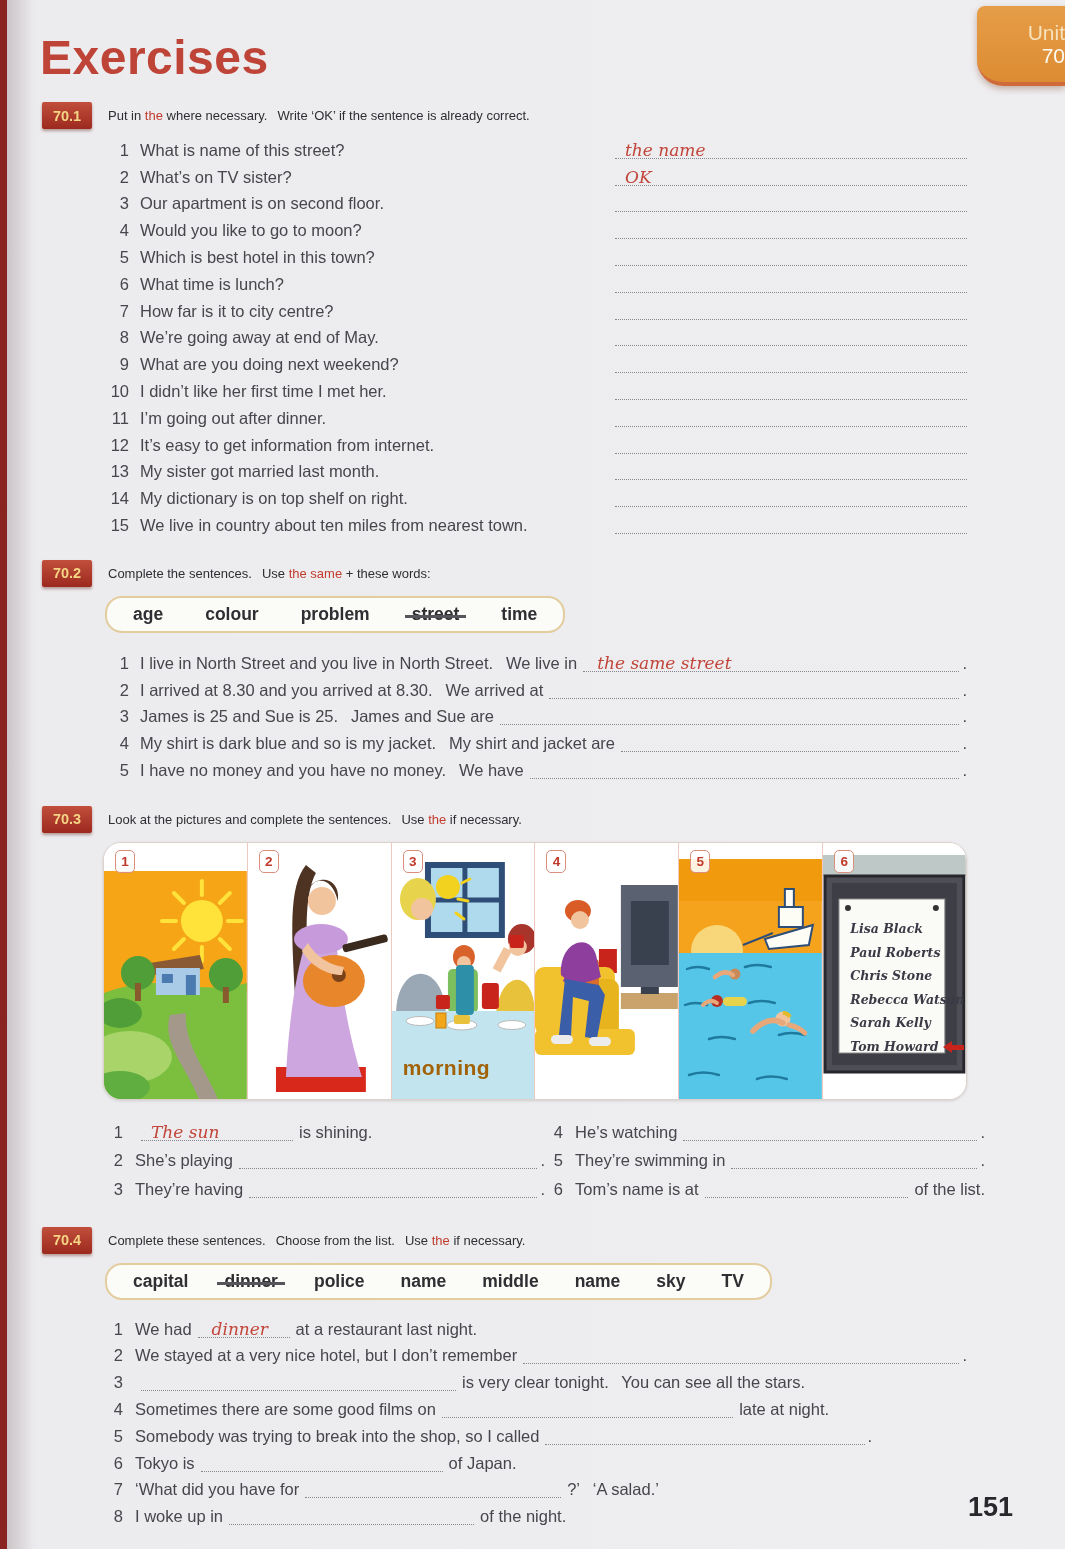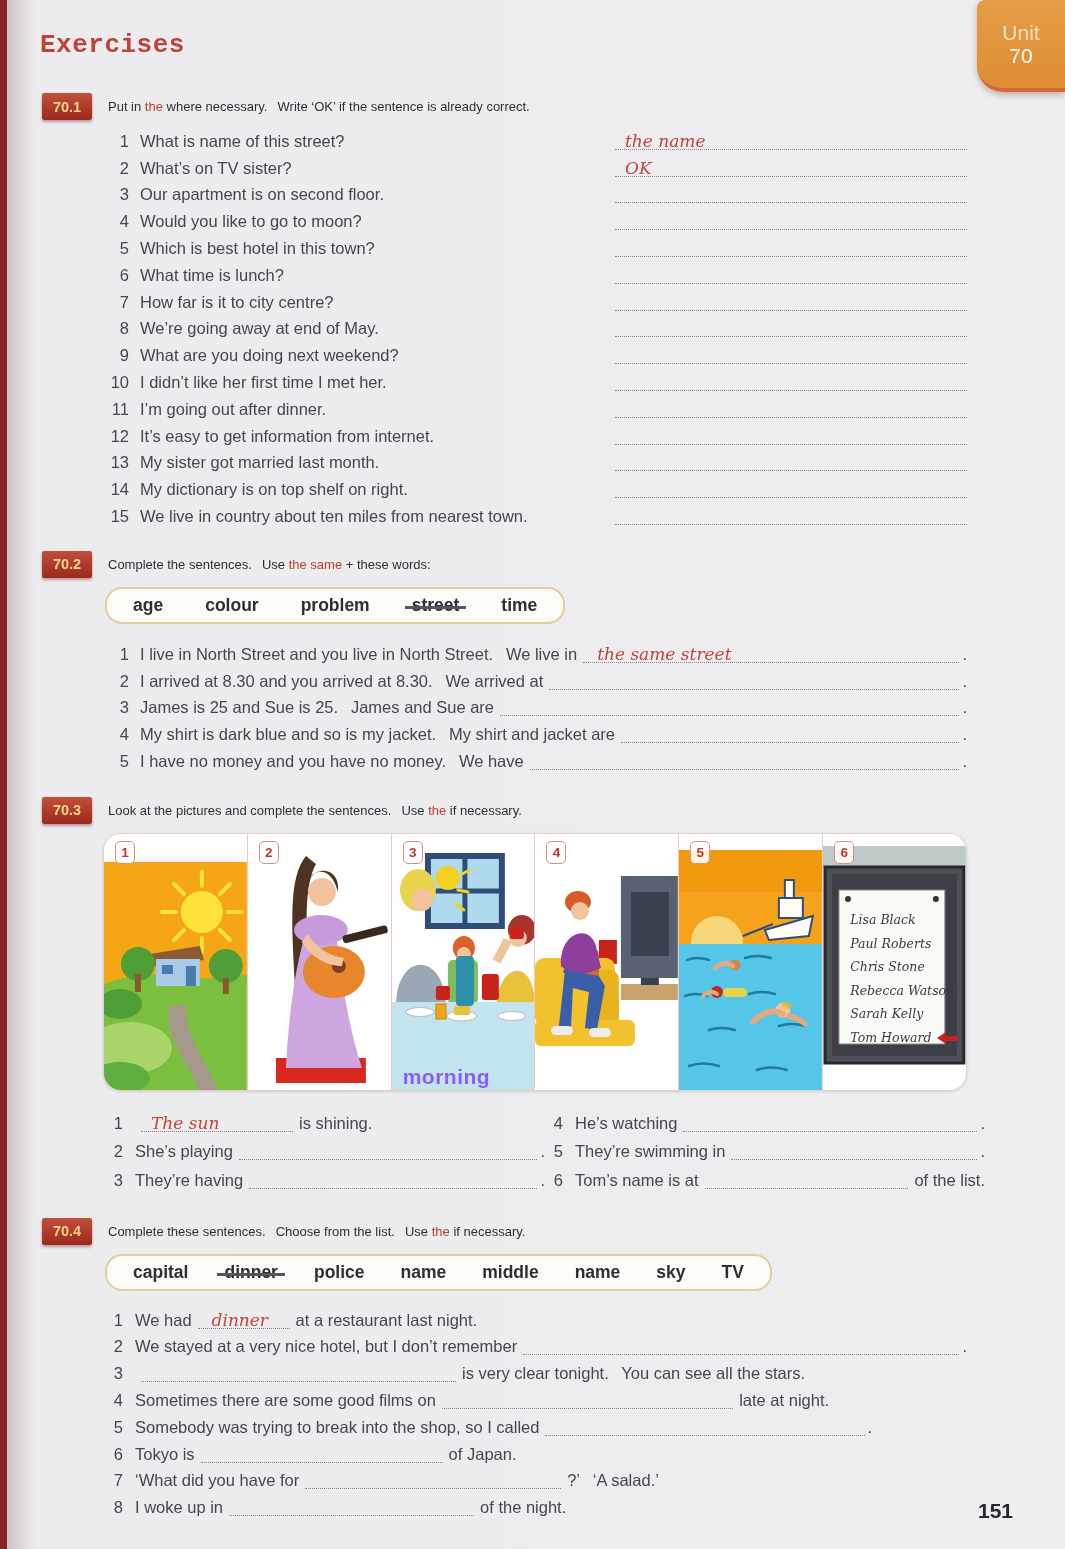--- a/index.html
+++ b/index.html
@@ -8,26 +8,26 @@
   .page {
     position:relative; width:1065px; height:1549px; margin:0 auto;
     background:linear-gradient(90deg,#e2e0e4 0,#ecebee 40px,#eeedf0 100%);
     overflow:hidden; color:#46464c;
   }
   .spine { position:absolute; left:0; top:0; width:7px; height:100%; background:#8a2420; }
   .spine-shadow { position:absolute; left:7px; top:0; width:26px; height:100%;
     background:linear-gradient(90deg, rgba(90,60,60,.18), rgba(0,0,0,0)); }
 
   
-  .title { margin:30px 0 32px 40px; font-size:26px; font-weight:700; color:#bf4438; letter-spacing:.5px;font-family:Liberation Mono, monospace; }
+  .title { margin:30px 0 16px 40px; font-size:48px; font-weight:700; color:#bf4438; letter-spacing:.5px; }
   .unit-badge {
-    position:absolute; top:0; right:0; width:88px; height:92px;
+    position:absolute; top:6px; right:0; width:88px; height:80px;
     background:linear-gradient(180deg,#e59d47,#dd8c33);
     border-radius:8px 0 0 26px; border-bottom:4px solid #cf6b3a;
-    display:flex; flex-direction:column; align-items:center; justify-content:center;
+    display:flex; flex-direction:column; align-items:flex-end; justify-content:center;
     box-shadow:0 3px 6px rgba(120,60,30,.35);
   }
   .unit-badge .u-label { font-size:21px; color:#f6e3bc; line-height:1.1; }
   .unit-badge .u-num { font-size:21px; color:#fdfbf5; line-height:1.1; }
 
   
   .ex { margin-left:42px; }
   .ex-head { display:flex; align-items:flex-start; gap:16px; }
   .ex-badge {
     flex:0 0 auto; min-width:50px; height:27px; margin-top:1px;
@@ -73,24 +73,24 @@
     box-shadow:0 1px 3px rgba(0,0,0,.12);
   }
   .panel { flex:1 1 0; position:relative; border-right:1px solid #efc9bf; background:#fff; overflow:hidden; }
   .panel:last-child { border-right:none; }
   .panel svg { position:absolute; inset:0; width:100%; height:100%; }
   .pnum {
     position:absolute; top:7px; left:11px; z-index:3; width:20px; height:23px;
     border:1.6px solid #da8e7e; border-radius:5px; background:rgba(255,255,255,.88);
     color:#c0392b; font-size:13.5px; font-weight:700; display:flex; align-items:center; justify-content:center;
   }
-  .morning-label { position:absolute; left:11px; bottom:1px; z-index:2;
-    color:#8b5cf6; font-size:21px; font-weight:700; letter-spacing:.5px; }
+  .morning-label { position:absolute; left:11px; bottom:19px; z-index:2;
+    color:#a16207; font-size:21px; font-weight:700; letter-spacing:.5px; }
   .names { position:absolute; left:19%; top:29%; z-index:2; list-style:none; }
-  .names li { font-family:"DejaVu Serif", serif; font-style:italic; font-weight:400;
+  .names li { font-family:"DejaVu Serif", serif; font-style:italic; font-weight:700;
     font-size:12.5px; color:#3a3a46; line-height:1.88; white-space:nowrap; }
   .arrow-left { display:inline-block; position:relative; width:22px; height:10px; margin-left:5px; vertical-align:middle; }
   .arrow-left::before { content:""; position:absolute; left:0; top:-1px; width:0; height:0;
     border:6px solid transparent; border-right:9px solid #c8241c; border-left:none; }
   .arrow-left::after { content:""; position:absolute; left:9px; top:3px; width:12px; height:5px; background:#c8241c; }
 
   
   .cols { display:flex; margin:16px 0 0 63px; width:880px; }
   .col { width:440px; }
   .col .row { height:28.6px; }
@@ -102,21 +102,21 @@
   #ex4-items .row:nth-child(3) .fill { flex:0 0 315px; }
   #ex4-items .row:nth-child(4) { width:84%; }
   #ex4-items .row:nth-child(5) { width:89%; }
   #ex4-items .row:nth-child(6) .fill { flex:0 0 242px; }
   #ex4-items .row:nth-child(7) .fill { flex:0 0 256px; }
   #ex4-items .row:nth-child(8) .fill { flex:0 0 245px; }
   #ex4-items .row:nth-child(1) .fill .hand,
   #ex2-items .row .fill .hand { left:14px; }
   .row .num2 { width:18px; text-align:right; margin-right:12px; flex:0 0 auto; line-height:25px; }
 
-  .page-number { position:absolute; right:52px; bottom:26px; font-size:21px; font-weight:700; color:#28282c; }
+  .page-number { position:absolute; right:52px; bottom:26px; font-size:27px; font-weight:700; color:#28282c; }
 
   section { display:block; }
   #ex1 { margin-top:10px; }
   #ex2 { margin-top:21px; }
   #ex3 { margin-top:22px; }
   #ex4 { margin-top:24px; }
 </style>
 </head>
 <body>
 

